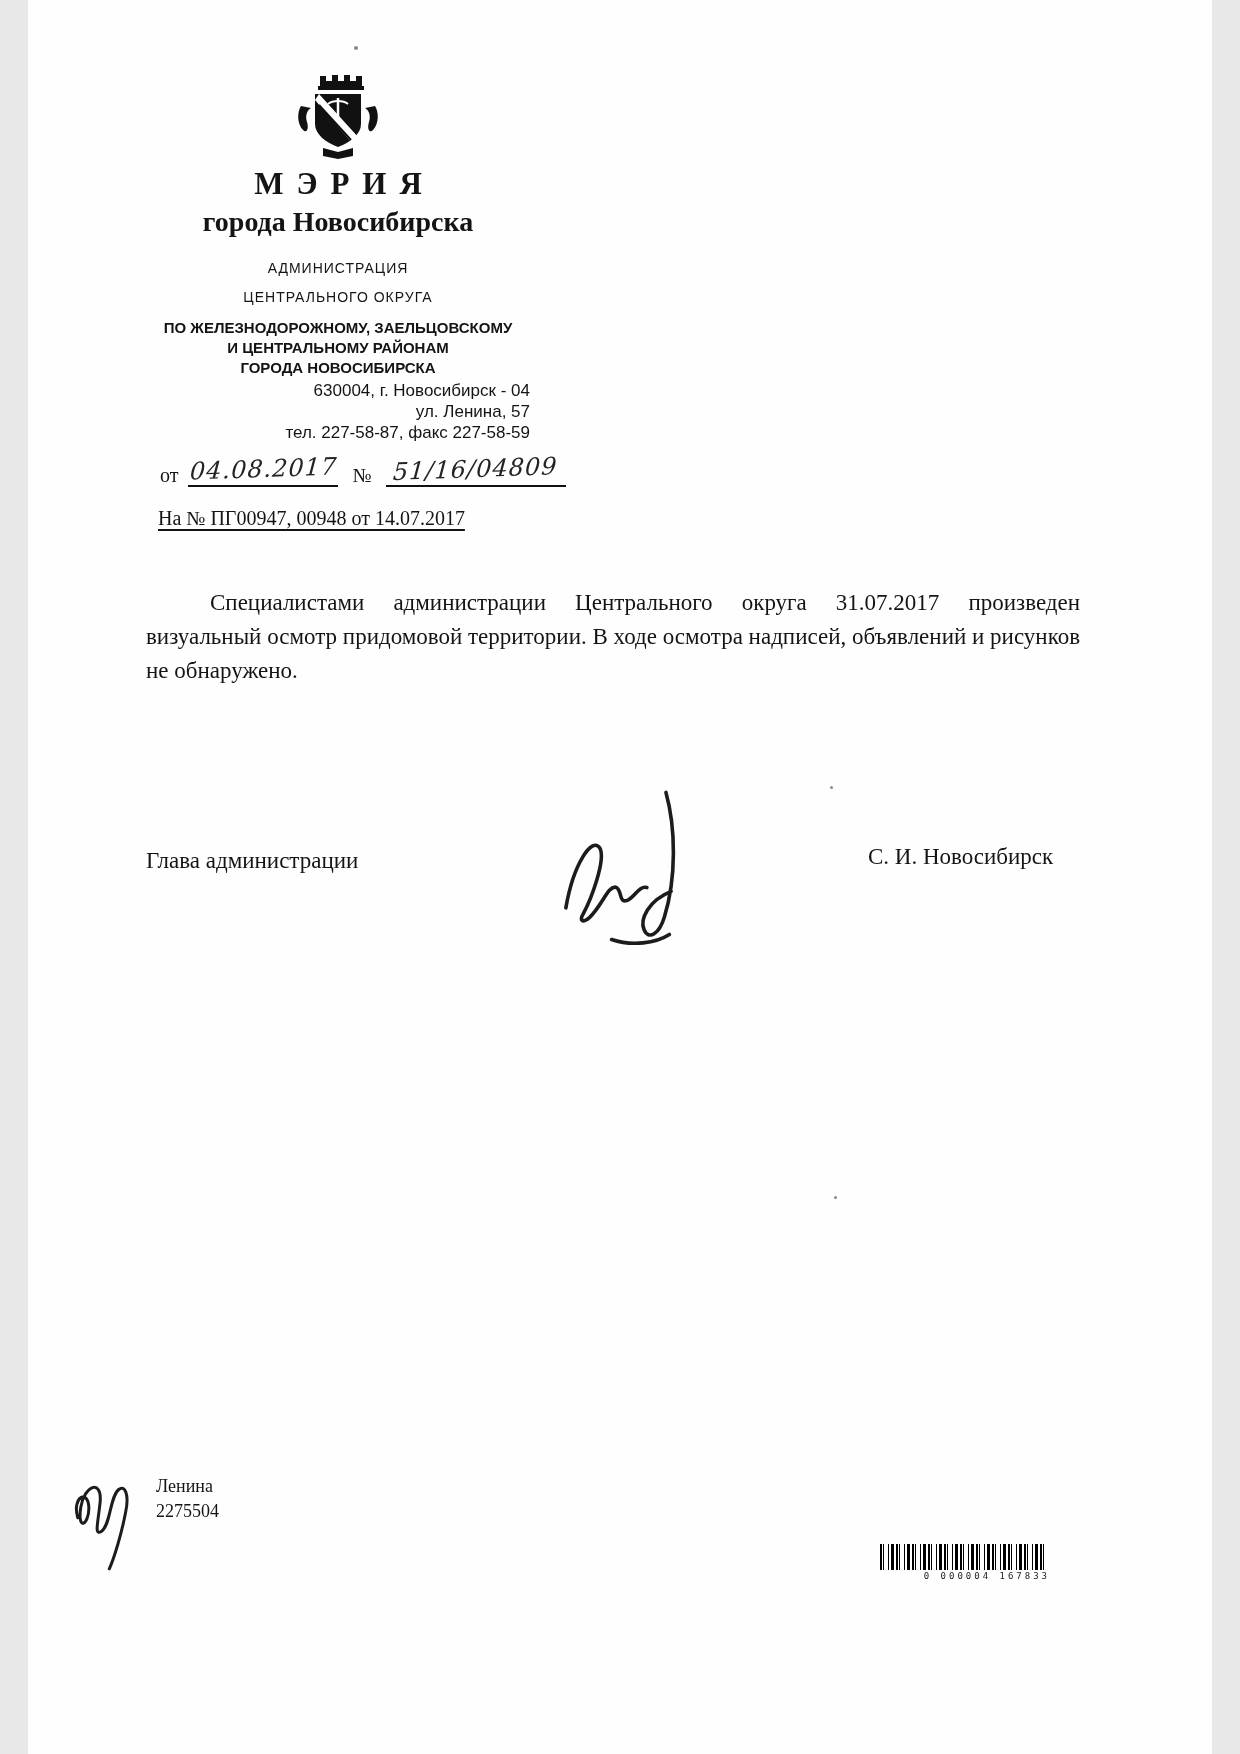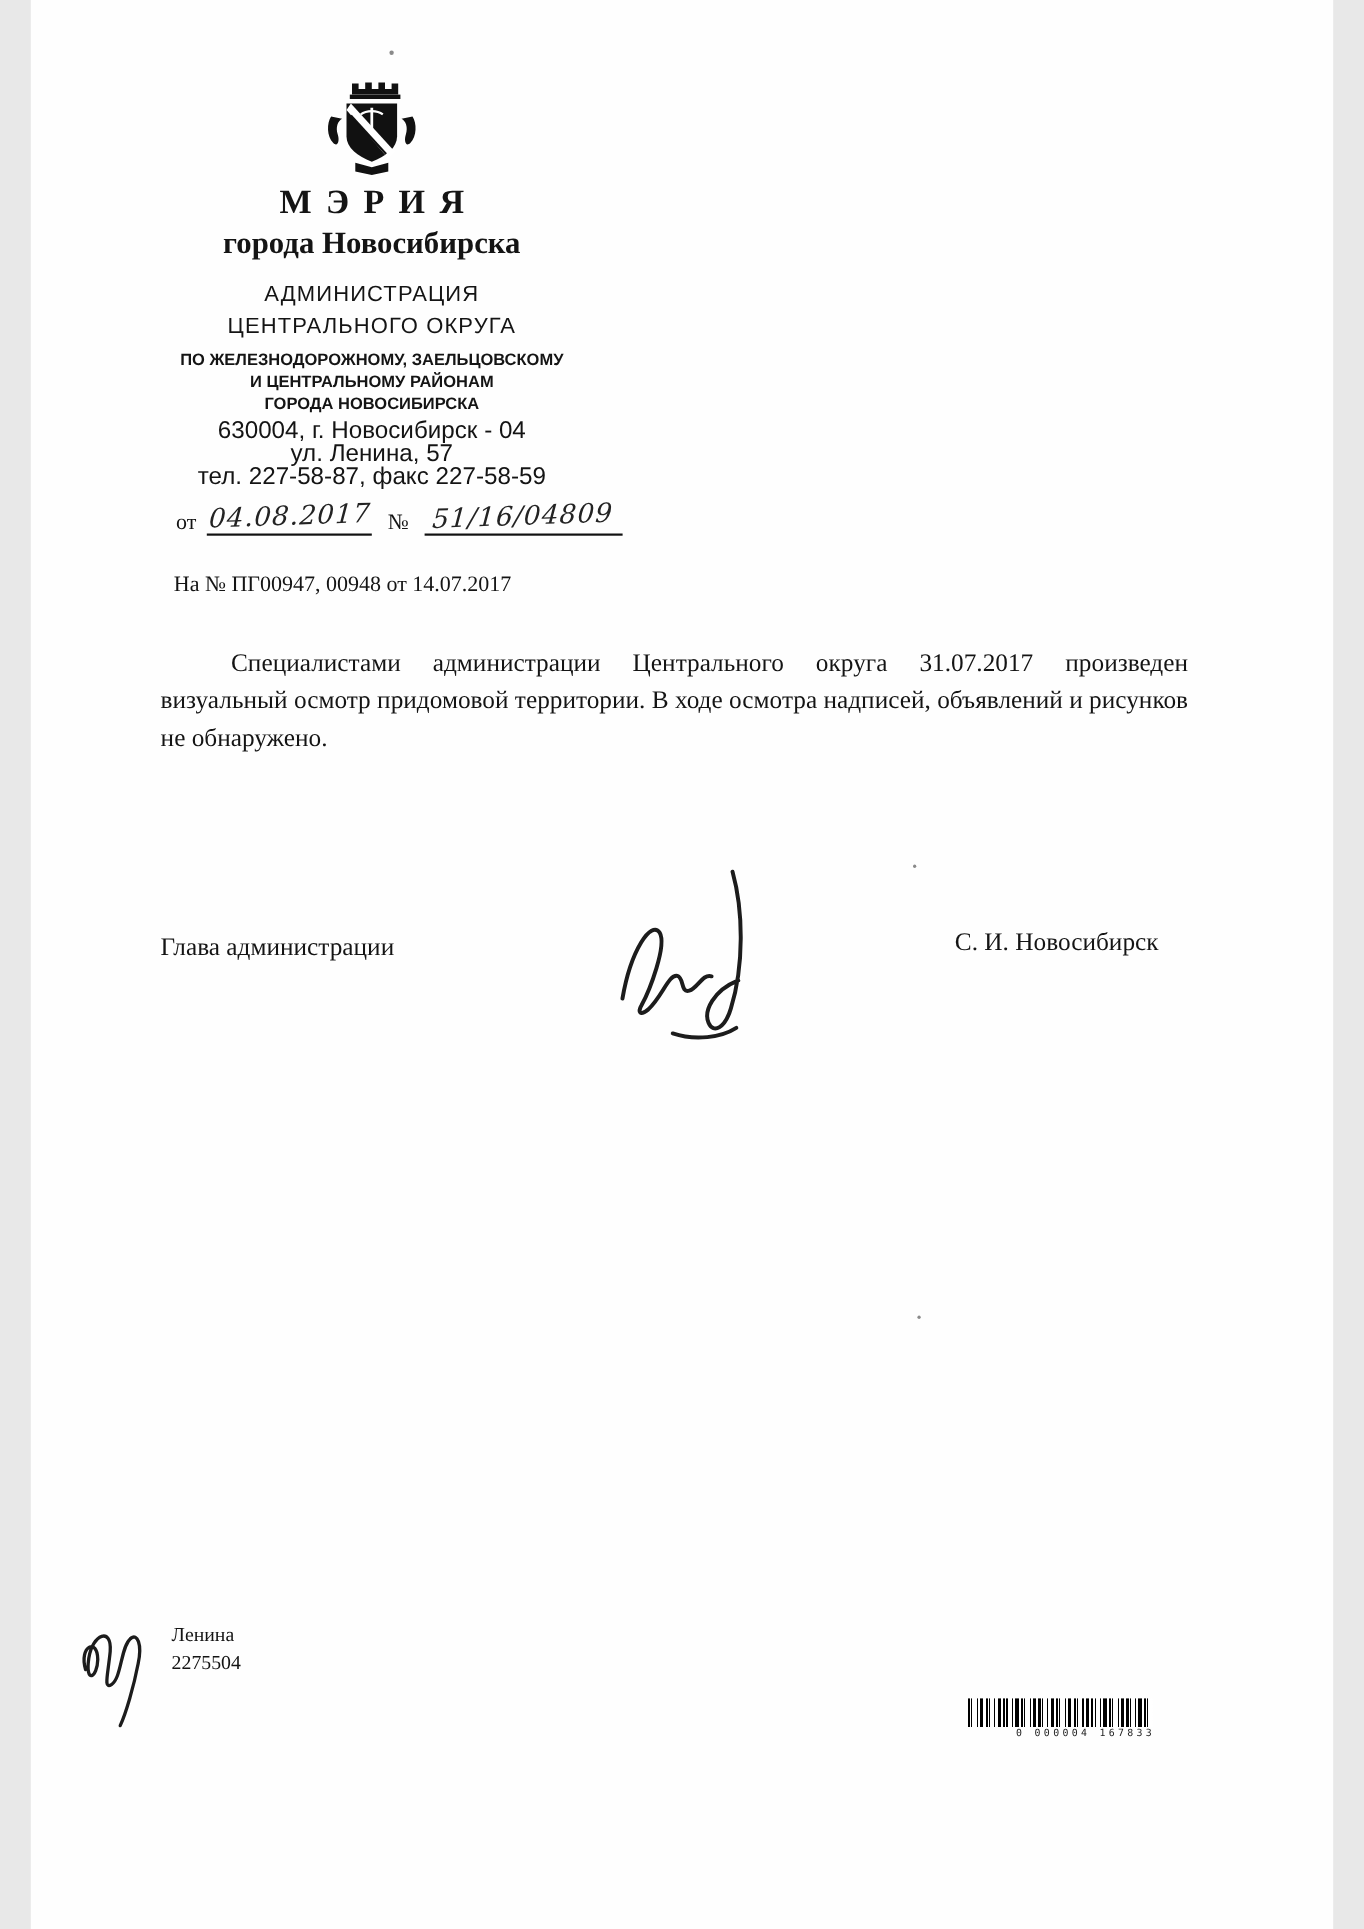--- a/index.html
+++ b/index.html
@@ -18,51 +18,51 @@
     text-align:center;
   }
   .emblem{display:block;margin:0 auto 6px auto;}
   .org1{
     font-size:31px;font-weight:bold;letter-spacing:13px;
     padding-left:13px; 
   }
   .org2{font-size:28px;font-weight:bold;margin-top:4px;}
   .division{
     font-family:"Liberation Sans","DejaVu Sans",sans-serif;
-    font-size:20px;letter-spacing:1px;margin-top:16px;line-height:29px;
+    font-size:14px;letter-spacing:1px;margin-top:16px;line-height:29px;
   }
   .districts{
     font-family:"Liberation Sans","DejaVu Sans",sans-serif;
     font-size:15px;font-weight:bold;line-height:20px;margin-top:6px;text-align:center;
   }
   .addr{
     font-family:"Liberation Sans","DejaVu Sans",sans-serif;
-    font-size:22px;line-height:21px;margin-top:2px;
+    font-size:17px;line-height:21px;margin-top:2px;text-align:right;
   }
   
   .ref-line{
     position:absolute;left:132px;top:455px;
     font-size:20px;white-space:nowrap;
   }
   .blank{
     display:inline-block;border-bottom:2px solid #111;
     text-align:center;vertical-align:bottom;padding-bottom:2px;
   }
   .blank.date{width:150px;margin:0 14px 0 10px;}
   .blank.num{width:180px;margin-left:14px;}
   .handwriting{
     display:inline-block;
     font-family:"DejaVu Serif",serif;font-style:italic;
     font-size:24px;color:#232323;
     transform:rotate(-2deg) skewX(-6deg);
     letter-spacing:1px;
   }
   .reply-line{
-    position:absolute;left:130px;top:520px;
-    font-size:20px;
+    position:absolute;left:130px;top:507px;
+    font-size:20px;text-decoration:underline;
     text-underline-offset:4px;
   }
   
   .recipient{position:absolute;left:585px;top:170px;font-size:24px;}
   .recipient .email{
     margin-top:12px;font-weight:bold;
     text-decoration:underline;text-underline-offset:5px;
   }
   
   .body-text{

